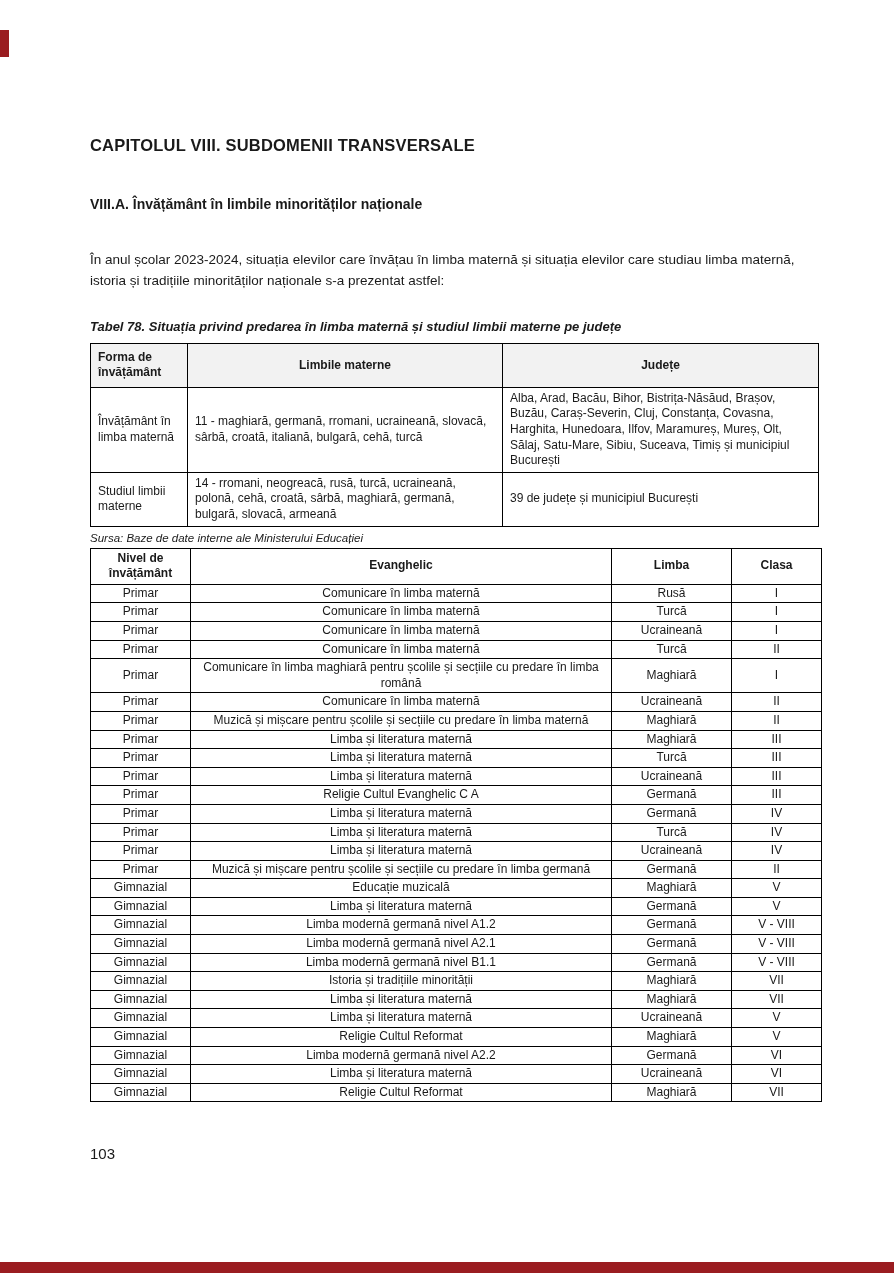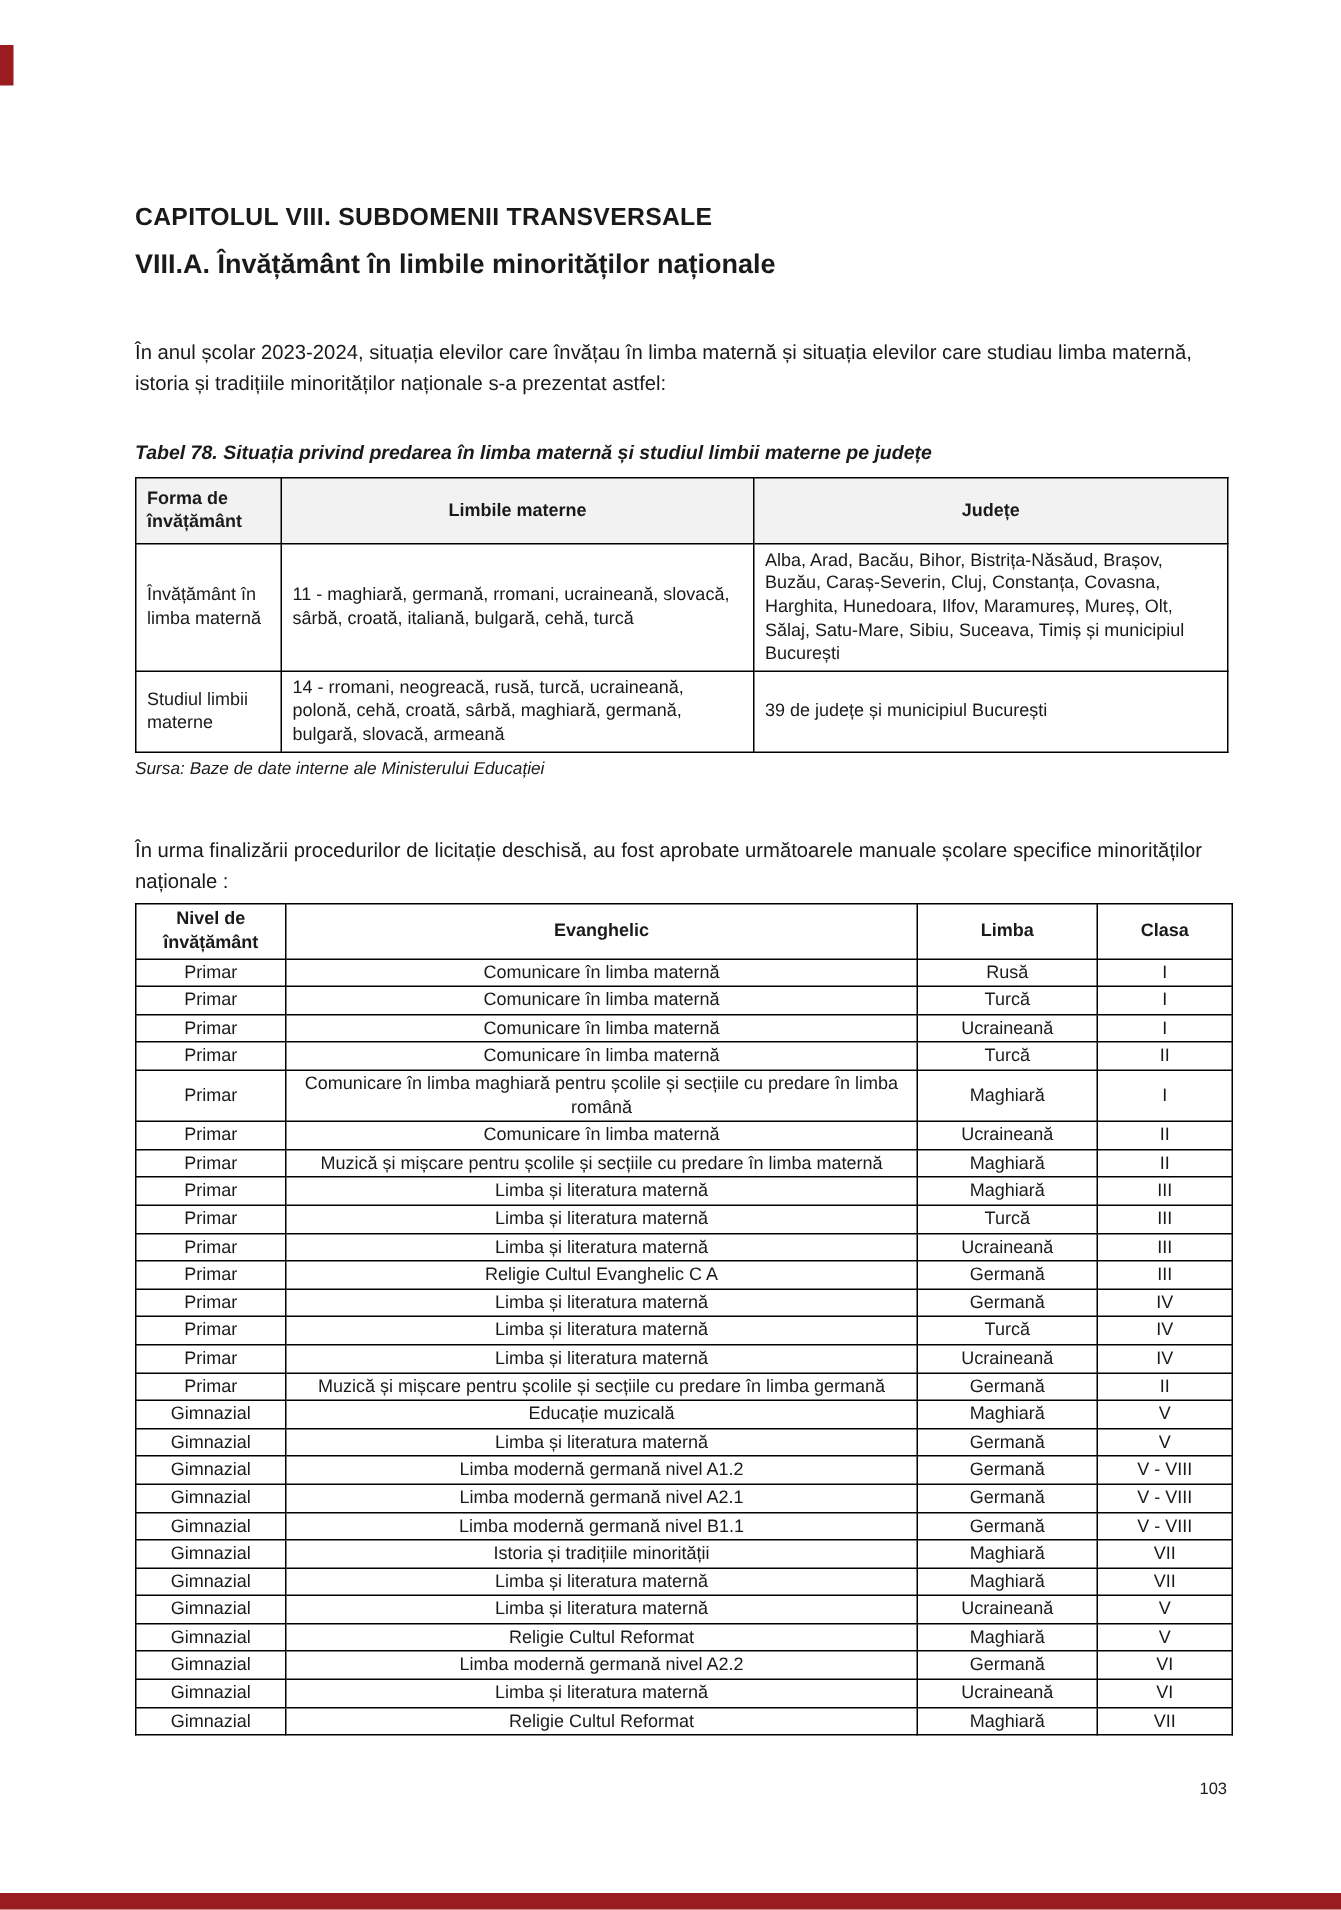--- a/index.html
+++ b/index.html
@@ -26,22 +26,22 @@
     left: 90px; top: 12px;
     width: 728px;
   }
   .doc-heading {
     margin-top: 124px;
     font-size: 16.5px;
     font-weight: 700;
     letter-spacing: .2px;
   }
   .doc-subheading {
-    margin-top: 11px;
-    font-size: 18px;
+    margin-top: 41px;
+    font-size: 14px;
     font-weight: 700;
   }
   .para {
     margin-top: 38px;
     font-size: 13.5px;
     line-height: 1.55;
   }
   .table-caption {
     margin-top: 27px;
     font-size: 13px;
@@ -76,23 +76,23 @@
   }
   
   #table79 { margin-top: 4px; width: 731px; padding-left: 33px; }
   #table79 th { padding: 2px 4px; }
   #table79 td { text-align: center; padding: 1px 4px; line-height: 1.3; }
   #table79 col.c1 { width: 100px; }
   #table79 col.c2 { width: 421px; }
   #table79 col.c3 { width: 120px; }
   #table79 col.c4 { width: 90px; }
   .page-number {
-    margin-top: 30px;
-    text-align: right;
-    font-size: 11px;
+    margin-top: 43px;
+    text-align: left;
+    font-size: 15px;
   }
 </style>
 </head>
 <body>
 
 <div class="edge-top-left"></div>
 <div class="edge-bottom-bar"></div>
 
 <div class="content">
 
@@ -126,21 +126,20 @@
         <tr>
           <td>Studiul limbii materne</td>
           <td>14 - rromani, neogreacă, rusă, turcă, ucraineană, polonă, cehă, croată, sârbă, maghiară, germană, bulgară, slovacă, armeană</td>
           <td>39 de județe și municipiul București</td>
         </tr>
       </tbody>
   </table>
 
   <p class="source-note">Sursa: Baze  de date interne ale Ministerului Educației</p>
 
-  <p class="para">În urma finalizării procedurilor de licitație deschisă, au fost aprobate următoarele manuale școlare specifice minorităților naționale :</p>
 
 
   <table id="table79">
     <colgroup>
         <col class="c1">
         <col class="c2">
         <col class="c3">
         <col class="c4">
       </colgroup>
     <thead>

